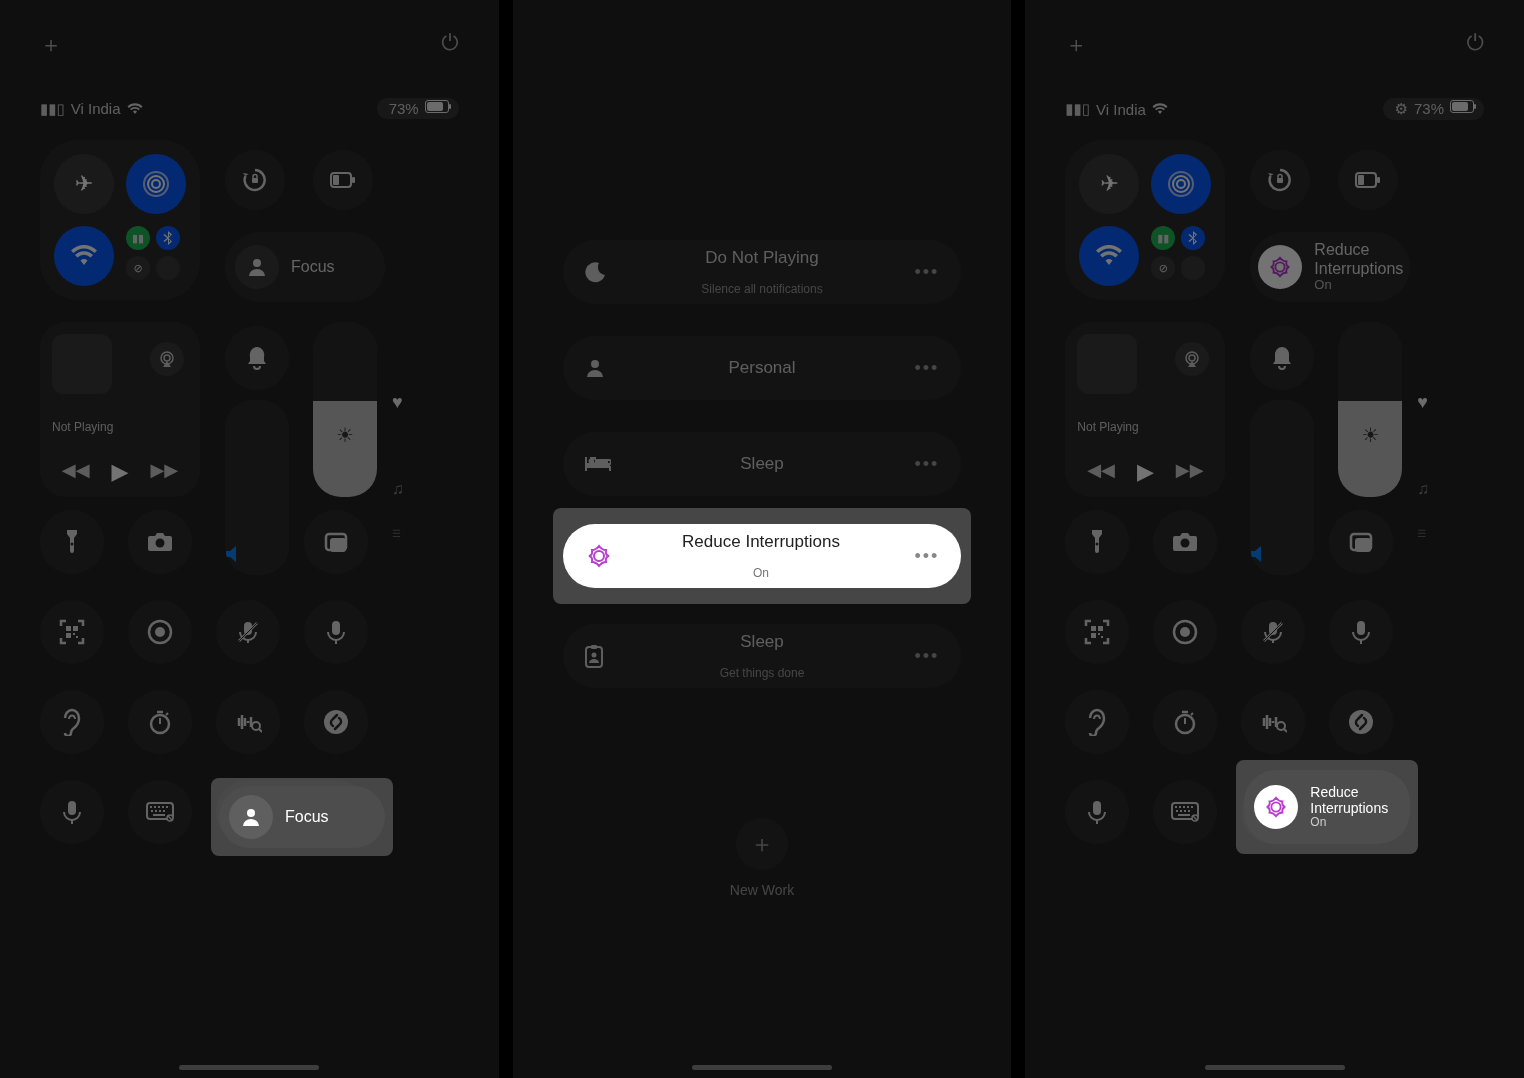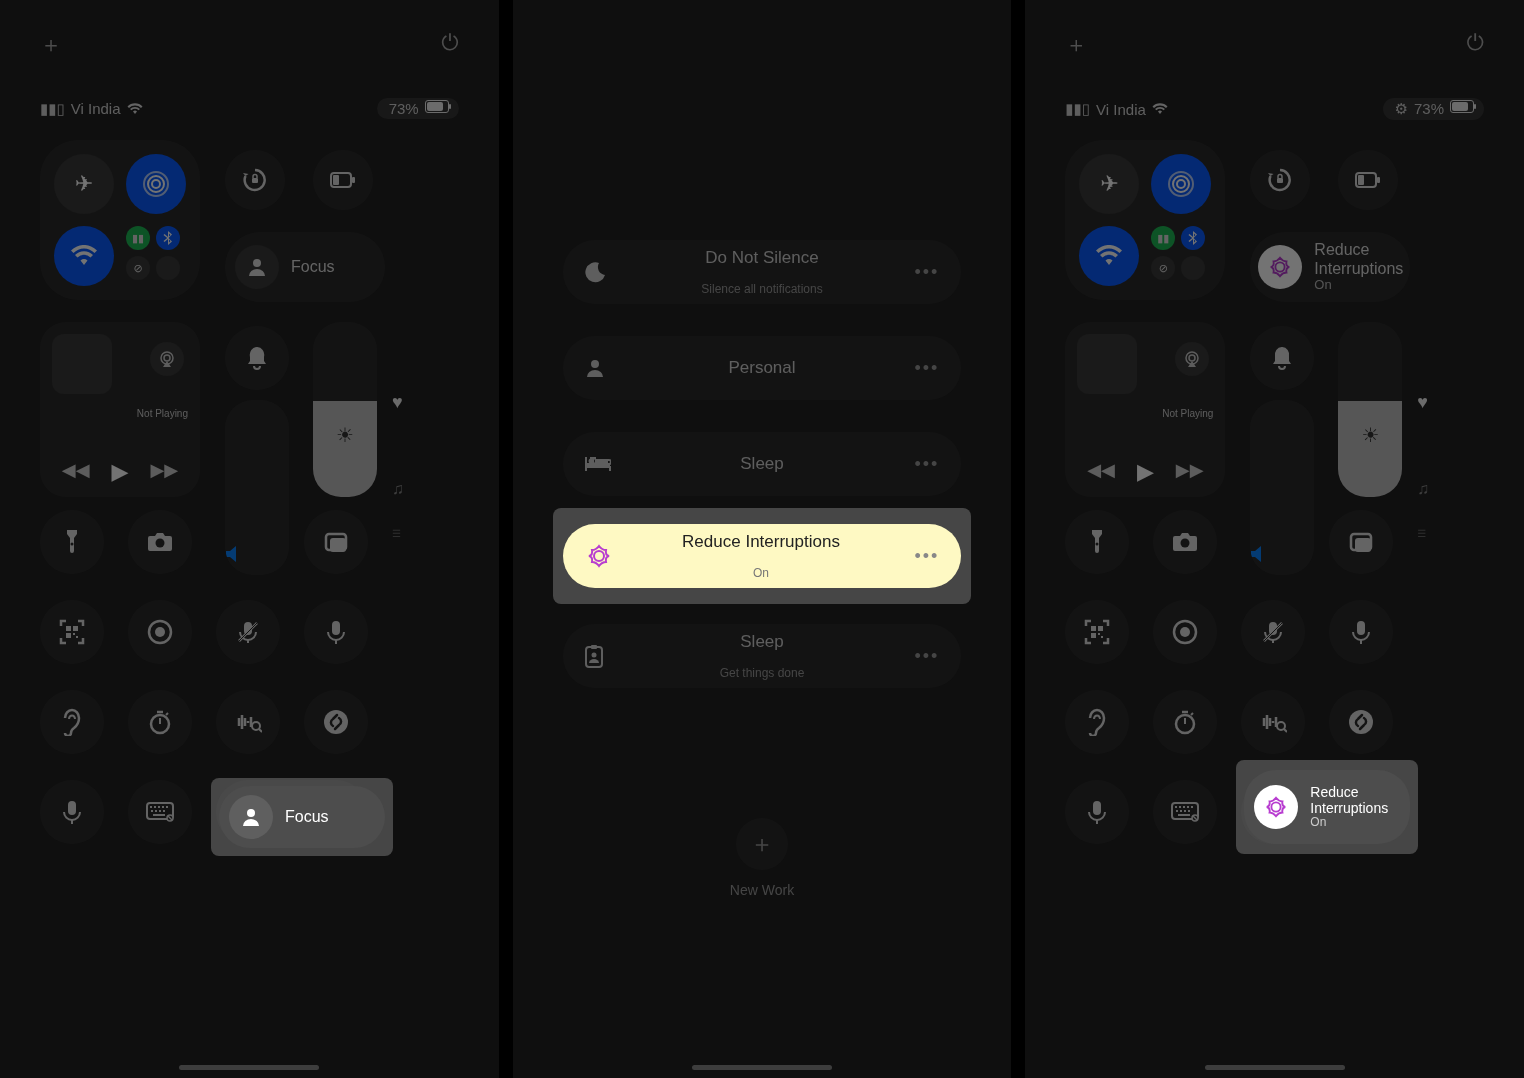--- a/index.html
+++ b/index.html
@@ -197,21 +197,21 @@
     width: 60px; height: 60px;
     border-radius: 12px;
     background: #3a3a3a;
   }
   .media .airplay {
     position: absolute; top: 20px; right: 16px;
     width: 34px; height: 34px; border-radius: 50%;
     background: #3a3a3a;
     display:flex;align-items:center;justify-content:center;
   }
-  .media .np { margin-top: 14px; font-size: 10px; text-align: right; }
+  .media .np { margin-top: 26px; font-size: 12px; }
   .media .controls {
     position: absolute;
     bottom: 12px; left: 0; right: 0;
     display:flex; justify-content: center; gap: 22px;
     font-size: 18px;
     color: #ccc;
   }
   .media .controls .play { font-size: 22px; color: #fff; }
 
   
@@ -397,21 +397,21 @@
   .focus-item .more {
     width: 30px;
     text-align: right;
     color: #9a9a9a;
     letter-spacing: 2px;
     font-size: 18px;
     flex-shrink: 0;
   }
 
   .focus-item.active {
-    background: #fef9c3;
+    background: #ffffff;
     color: #222;
     justify-content: flex-end;
   }
   .focus-item.active .sub { color: #777; }
   .focus-item.active .more { color: #888; }
   .focus-item.active .ring {
     width: 28px; height: 28px;
     display: inline-flex;
     align-items: center; justify-content: center;
   }
@@ -705,21 +705,21 @@
   <div class="phone">
 
     <div class="focus-list">
       <div class="focus-item">
         <div class="icon">
           <svg width="22" height="22" viewBox="0 0 22 22">
               <path d="M14 2 A10 10 0 1 0 20 14 A8 8 0 0 1 14 2 Z" fill="#d0d0d0"></path>
             </svg>
         </div>
         <div class="itxt">
-          <div class="title">Do Not Silence</div>
+          <div class="title">Do Not Playing</div>
           <div class="sub">Silence all notifications</div>
         </div>
         <div class="more">•••</div>
       </div>
 
       <div class="focus-item">
         <div class="icon">
           <svg width="20" height="20" viewBox="0 0 20 20">
               <circle cx="10" cy="6" r="4" fill="#d0d0d0"></circle>
               <path d="M2 19 A8 7 0 0 1 18 19 Z" fill="#d0d0d0"></path>

